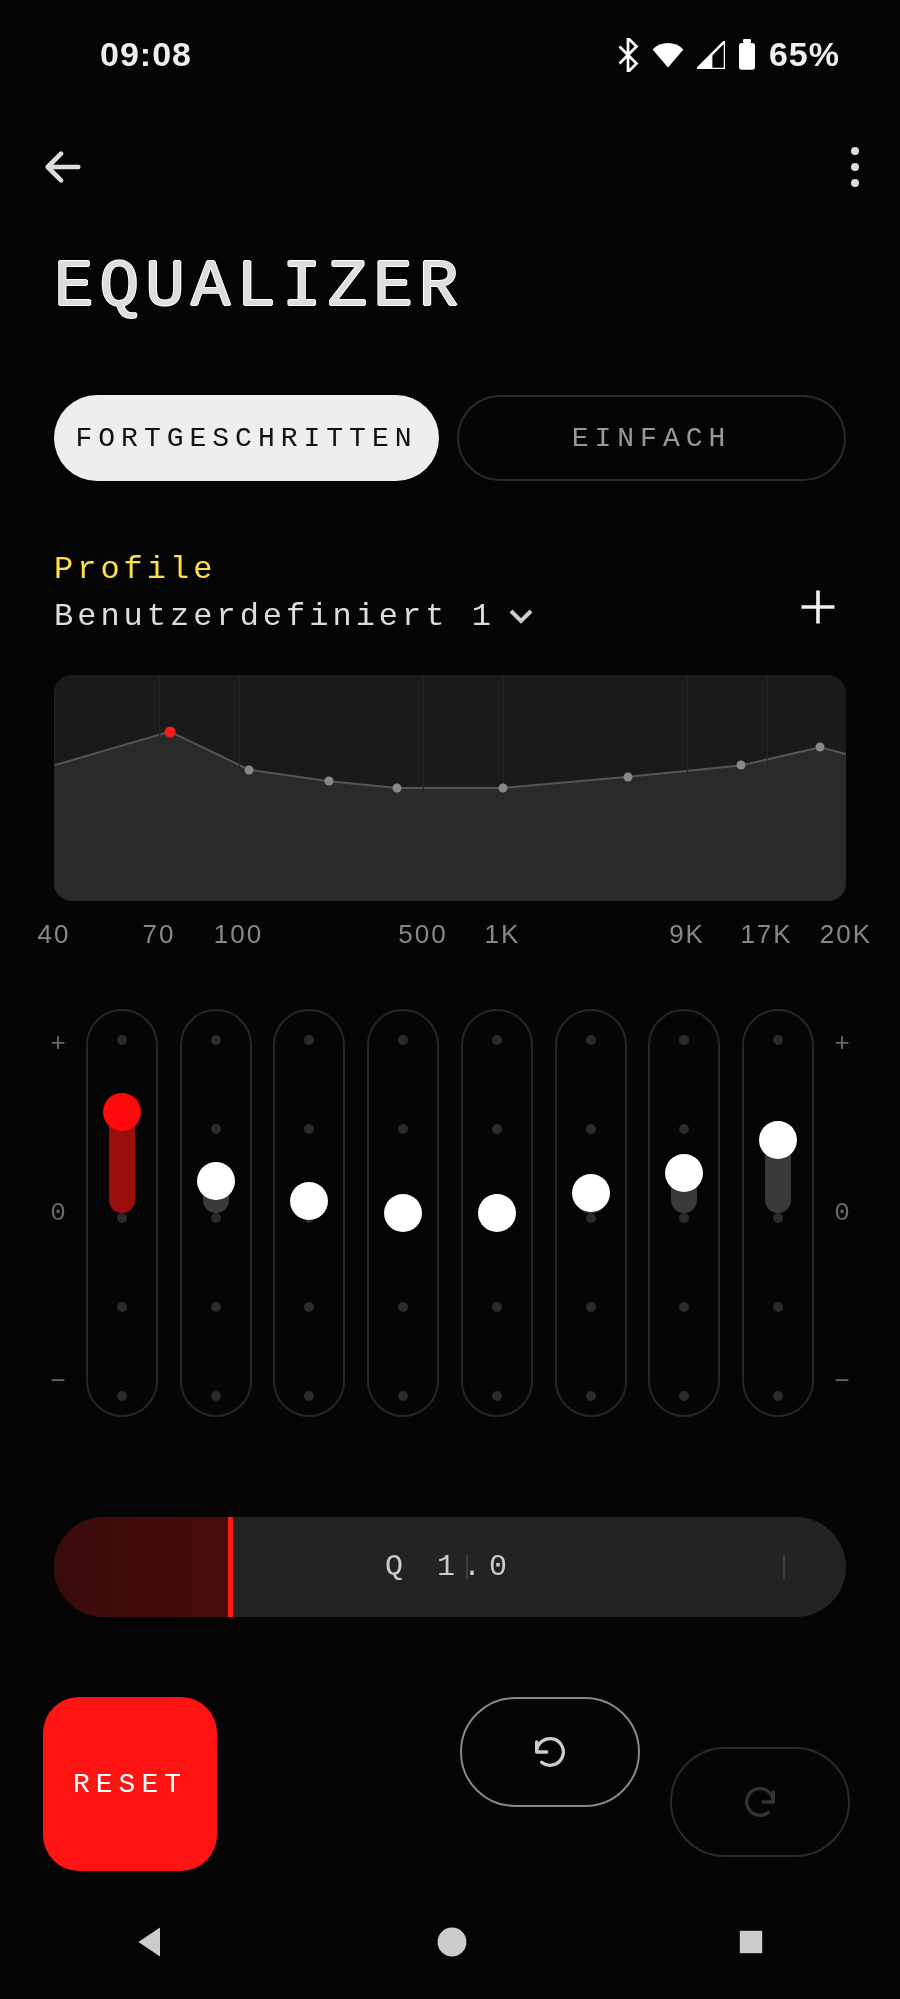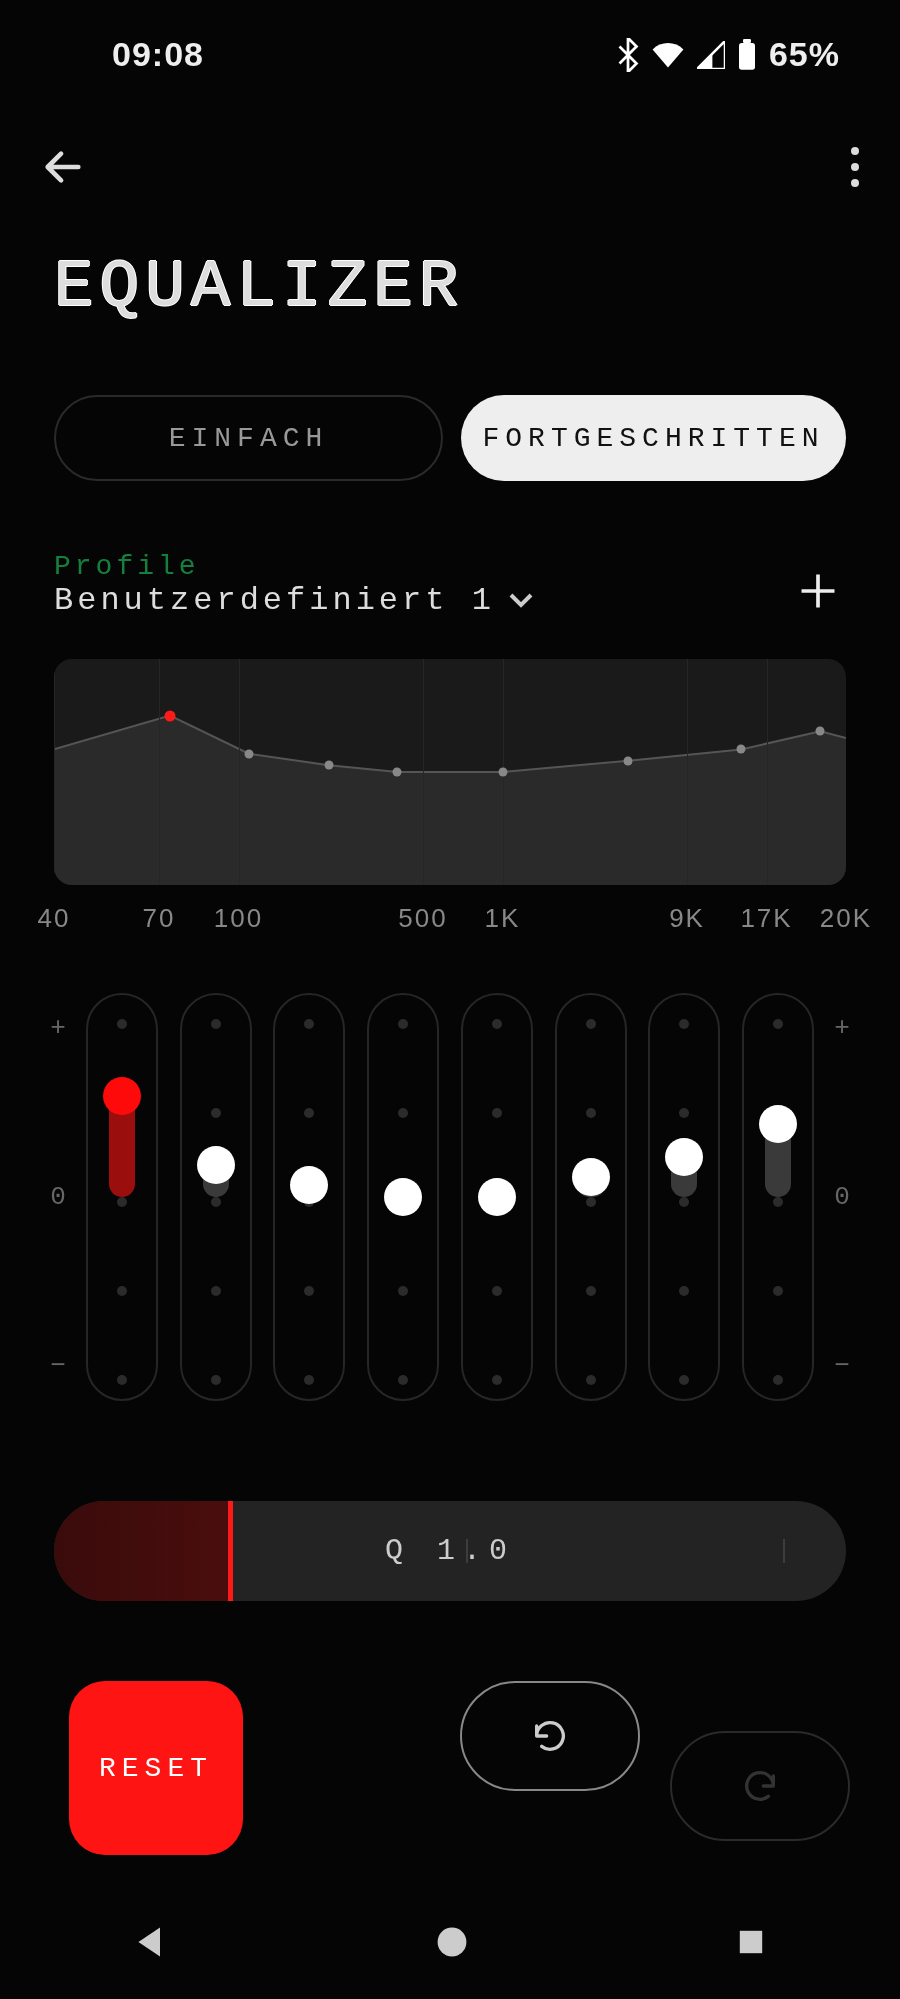--- a/index.html
+++ b/index.html
@@ -10,21 +10,20 @@
     color: #eee;
     font-family: "Courier New", monospace;
     overflow: hidden;
   }
   
   .status-bar {
     display: flex; justify-content: space-between; align-items: center;
     padding: 35px 60px 0 100px;
     font-size: 34px; font-weight: 600; letter-spacing: 1px;
     font-family: -apple-system, Helvetica, Arial, sans-serif;
-    margin-left: 12px;
   }
   .status-right { display:flex; gap:12px; align-items:center; }
   .status-right svg { display:block; }
 
   
   .app-bar {
     display:flex; justify-content:space-between; align-items:center;
     padding: 70px 40px 0 40px;
   }
   .app-bar svg { display:block; }
@@ -46,21 +45,21 @@
     flex:1; height:86px; border-radius:44px;
     display:flex; align-items:center; justify-content:center;
     font-size:28px; letter-spacing:6px;
   }
   .segment.off { border:2px solid #2a2a2a; color:#999; }
   .segment.on  { background:#eee; color:#111; }
 
   
   .profile-block { padding: 70px 54px 0 54px; display:flex; justify-content:space-between; align-items:flex-end;}
   .profile-left {}
-  .profile-label { color:#15803d; font-size:28px; letter-spacing:4px; }
+  .profile-label { color:#fde047; font-size:32px; letter-spacing:4px; margin-bottom:10px; }
   .profile-value { color:#ddd; font-size:32px; letter-spacing:4px; display:flex; align-items:center; gap:14px;}
   .plus-btn { width:56px; height:56px; display:flex; align-items:center; justify-content:center; }
 
   
   .graph-wrap { padding: 40px 54px 0 54px; }
   .graph {
     position:relative; width:100%; height:226px;
     background:#1a1a1a; border-radius:18px; overflow:hidden;
   }
   .grid-v { position:absolute; top:0; bottom:0; width:1px; background:#262626; }
@@ -95,21 +94,21 @@
     overflow:hidden;
   }
   .param .fill { position:absolute; left:0; top:0; bottom:0; background:linear-gradient(90deg,#3a0b0b,#4a0d0d); }
   .param .bar  { position:absolute; top:0; bottom:0; width:5px; background:#ff1a1a; }
   .param .notch { position:absolute; top:38%; bottom:38%; width:2px; background:#3d3d3d; }
   .param .txt { position:relative; z-index:2; }
 
   
   .bottom { position:relative; padding: 80px 54px 0 54px; height:260px;}
   .reset-btn{
-    position:absolute; left:69px; top:80px;
+    position:absolute; left:43px; top:80px;
     width:174px; height:174px; border-radius:36px; background:#ff1414;
     display:flex; align-items:center; justify-content:center;
     color:#fff; font-size:28px; letter-spacing:6px;
   }
   .oval-btn {
     position:absolute; height:110px; border-radius:56px;
     display:flex; align-items:center; justify-content:center;
   }
   .undo-btn { left:460px; top:80px; width:180px; border:2px solid #888; color:#ccc;}
   .redo-btn { left:670px; top:130px; width:180px; border:2px solid #2a2a2a; color:#333;}
@@ -156,22 +155,22 @@
         <circle cx="2" cy="2" r="2" fill="#ddd"></circle>
         <circle cx="2" cy="10" r="2" fill="#ddd"></circle>
         <circle cx="2" cy="18" r="2" fill="#ddd"></circle>
       </svg>
   </span>
 </div>
 
 <div class="title">EQUALIZER</div>
 
 <div class="segments">
+  <div class="segment on">FORTGESCHRITTEN</div>
   <div class="segment off">EINFACH</div>
-  <div class="segment on">FORTGESCHRITTEN</div>
 </div>
 
 <div class="profile-block">
   <div class="profile-left">
     <div class="profile-label">Profile</div>
     <div class="profile-value">
       <span>Benutzerdefiniert 1</span>
       <svg width="24" height="16" viewBox="0 0 12 8">
           <path d="M1 1l5 5 5-5" stroke="#ccc" stroke-width="2" fill="none"></path>
         </svg>

